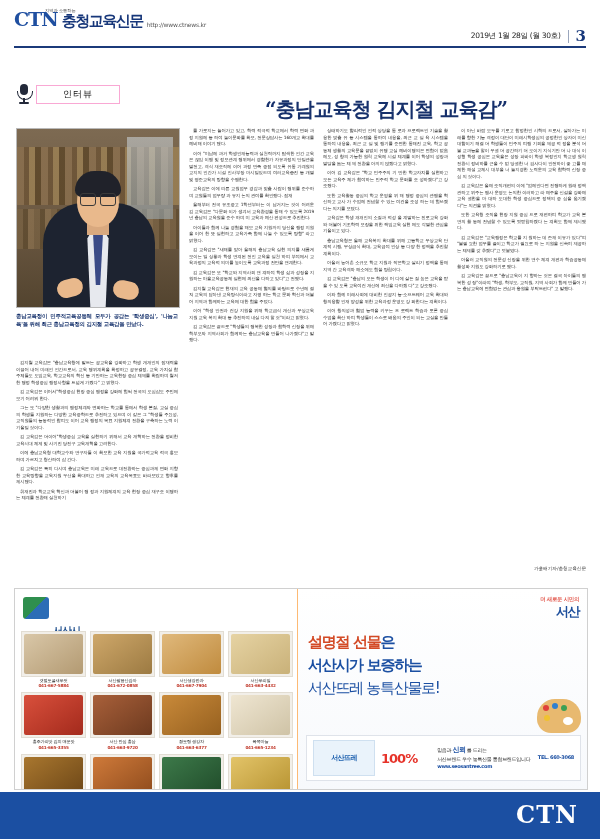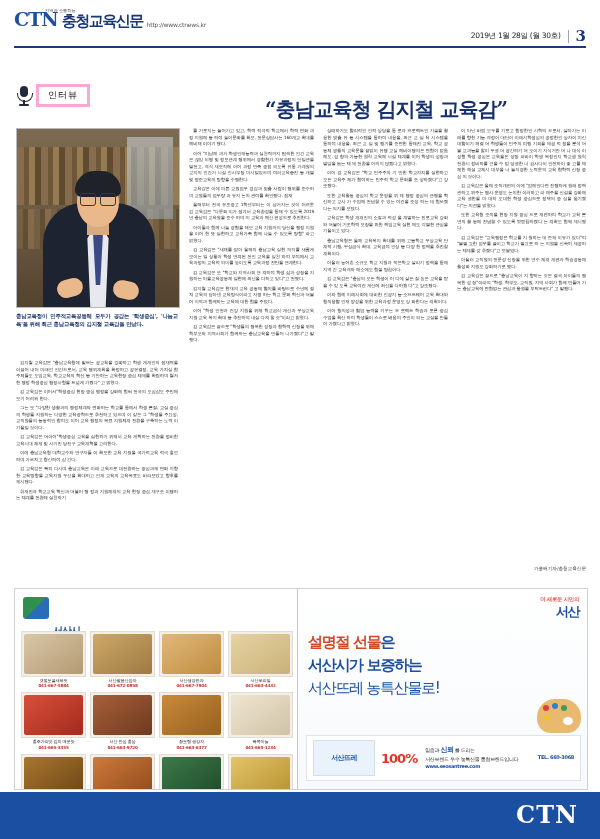--- a/index.html
+++ b/index.html
@@ -17,21 +17,21 @@
   .mast-page{font-family:"DejaVu Serif","Liberation Serif",serif;font-size:15px;font-weight:bold;color:#17377a;line-height:.9;}
   .mast-sep{width:1px;height:13px;background:#9aa6bd;}
 
   
   .tag-row{position:absolute;left:16px;top:84px;display:flex;align-items:center;gap:4px;}
   .mic-icon{width:16px;height:20px;position:relative;}
   .mic-icon .head{position:absolute;left:4px;top:0;width:8px;height:11px;border-radius:4px;background:#23293a;}
   .mic-icon .arc{position:absolute;left:1px;top:7px;width:14px;height:8px;border:1.6px solid #23293a;border-top:none;border-radius:0 0 9px 9px;}
   .mic-icon .stem{position:absolute;left:7px;top:14px;width:2px;height:4px;background:#23293a;}
   .mic-icon .base{position:absolute;left:3px;top:18px;width:10px;height:2px;background:#23293a;border-radius:1px;}
-  .tag-box{border:3px solid #f9a8d4;padding:2px 9px;font-size:9px;letter-spacing:1px;color:#111;}
+  .tag-box{border:1px solid #f9a8d4;padding:2px 26px;font-size:9px;letter-spacing:1px;color:#111;}
 
   
   .headline-wrap{position:absolute;left:186px;top:84px;width:400px;text-align:center;}
   .kicker{font-size:10.5px;font-weight:bold;color:#1b3f86;letter-spacing:-.5px;}
   .headline{margin-top:12px;font-family:"DejaVu Serif","Liberation Serif",serif;font-size:20px;font-weight:bold;color:#16306b;letter-spacing:-1px;}
 
   
   .photo{position:absolute;left:16px;top:128px;width:162px;height:178px;border:1px solid #b9b9b9;overflow:hidden;background:#6d5a46;}
   .ph-wall{position:absolute;inset:0;background:linear-gradient(180deg,#7d6a52 0%,#6a5741 55%,#53442f 100%);}
   .ph-shelf{position:absolute;left:0;top:18px;width:100%;height:58px;background:repeating-linear-gradient(90deg,#8a6f4e 0 7px,#6d5436 7px 12px,#9b8054 12px 18px,#5d4729 18px 24px);opacity:.85;}
@@ -79,21 +79,21 @@
   .seosan-top .t1{font-size:5.4px;color:#e2574c;font-weight:bold;letter-spacing:-.3px;}
   .seosan-top .t2{font-size:13px;font-weight:bold;color:#1e4f9c;letter-spacing:-1.5px;}
   .ad-copy{position:absolute;left:10px;top:44px;width:275px;}
   .ad-l1{font-size:15px;font-weight:bold;color:#1b4fa2;letter-spacing:-1.3px;}
   .ad-l1 b{color:#d34a26;}
   .ad-l2{font-size:15px;font-weight:bold;color:#1b4fa2;letter-spacing:-1.3px;margin-top:4px;}
   .ad-l3{font-size:15px;font-weight:normal;color:#2e8b3d;letter-spacing:-1.3px;margin-top:4px;}
   .ad-l3 span{color:#1b4fa2;}
   .ad-bottom{position:absolute;left:8px;bottom:8px;width:273px;height:44px;background:#ffffff;border:1px solid #dfe3ea;display:flex;align-items:center;}
   .brandmark{width:60px;height:34px;margin:0 6px;background:#eaf3fb;border:1px solid #cfe0f0;display:flex;align-items:center;justify-content:center;font-size:7px;font-weight:bold;color:#1b5fae;letter-spacing:-.6px;}
-  .pct{font-size:13px;font-weight:bold;color:#e6332a;letter-spacing:-1px;margin-right:8px;}
+  .pct{font-size:13px;font-weight:bold;color:#e6332a;letter-spacing:-1px;margin-right:20px;}
   .ad-bot-txt{font-size:5px;color:#222;line-height:1.5;letter-spacing:-.3px;}
   .ad-bot-txt .u{font-weight:bold;color:#1b4fa2;font-size:7px;letter-spacing:-.6px;}
   .ad-site{font-size:5px;color:#1b4fa2;font-weight:bold;}
   .palette{position:absolute;right:6px;bottom:56px;width:44px;height:34px;}
   .pal-base{position:absolute;inset:0;background:#e8b96f;border-radius:18px 18px 14px 14px;}
   .pal-hole{position:absolute;right:8px;bottom:8px;width:10px;height:8px;background:#fff;border-radius:50%;}
   .pal-dot{position:absolute;width:6px;height:6px;border-radius:50%;}
 
   
   .footer{position:absolute;left:0;top:792px;width:600px;height:47px;background:#1b4fa2;}

